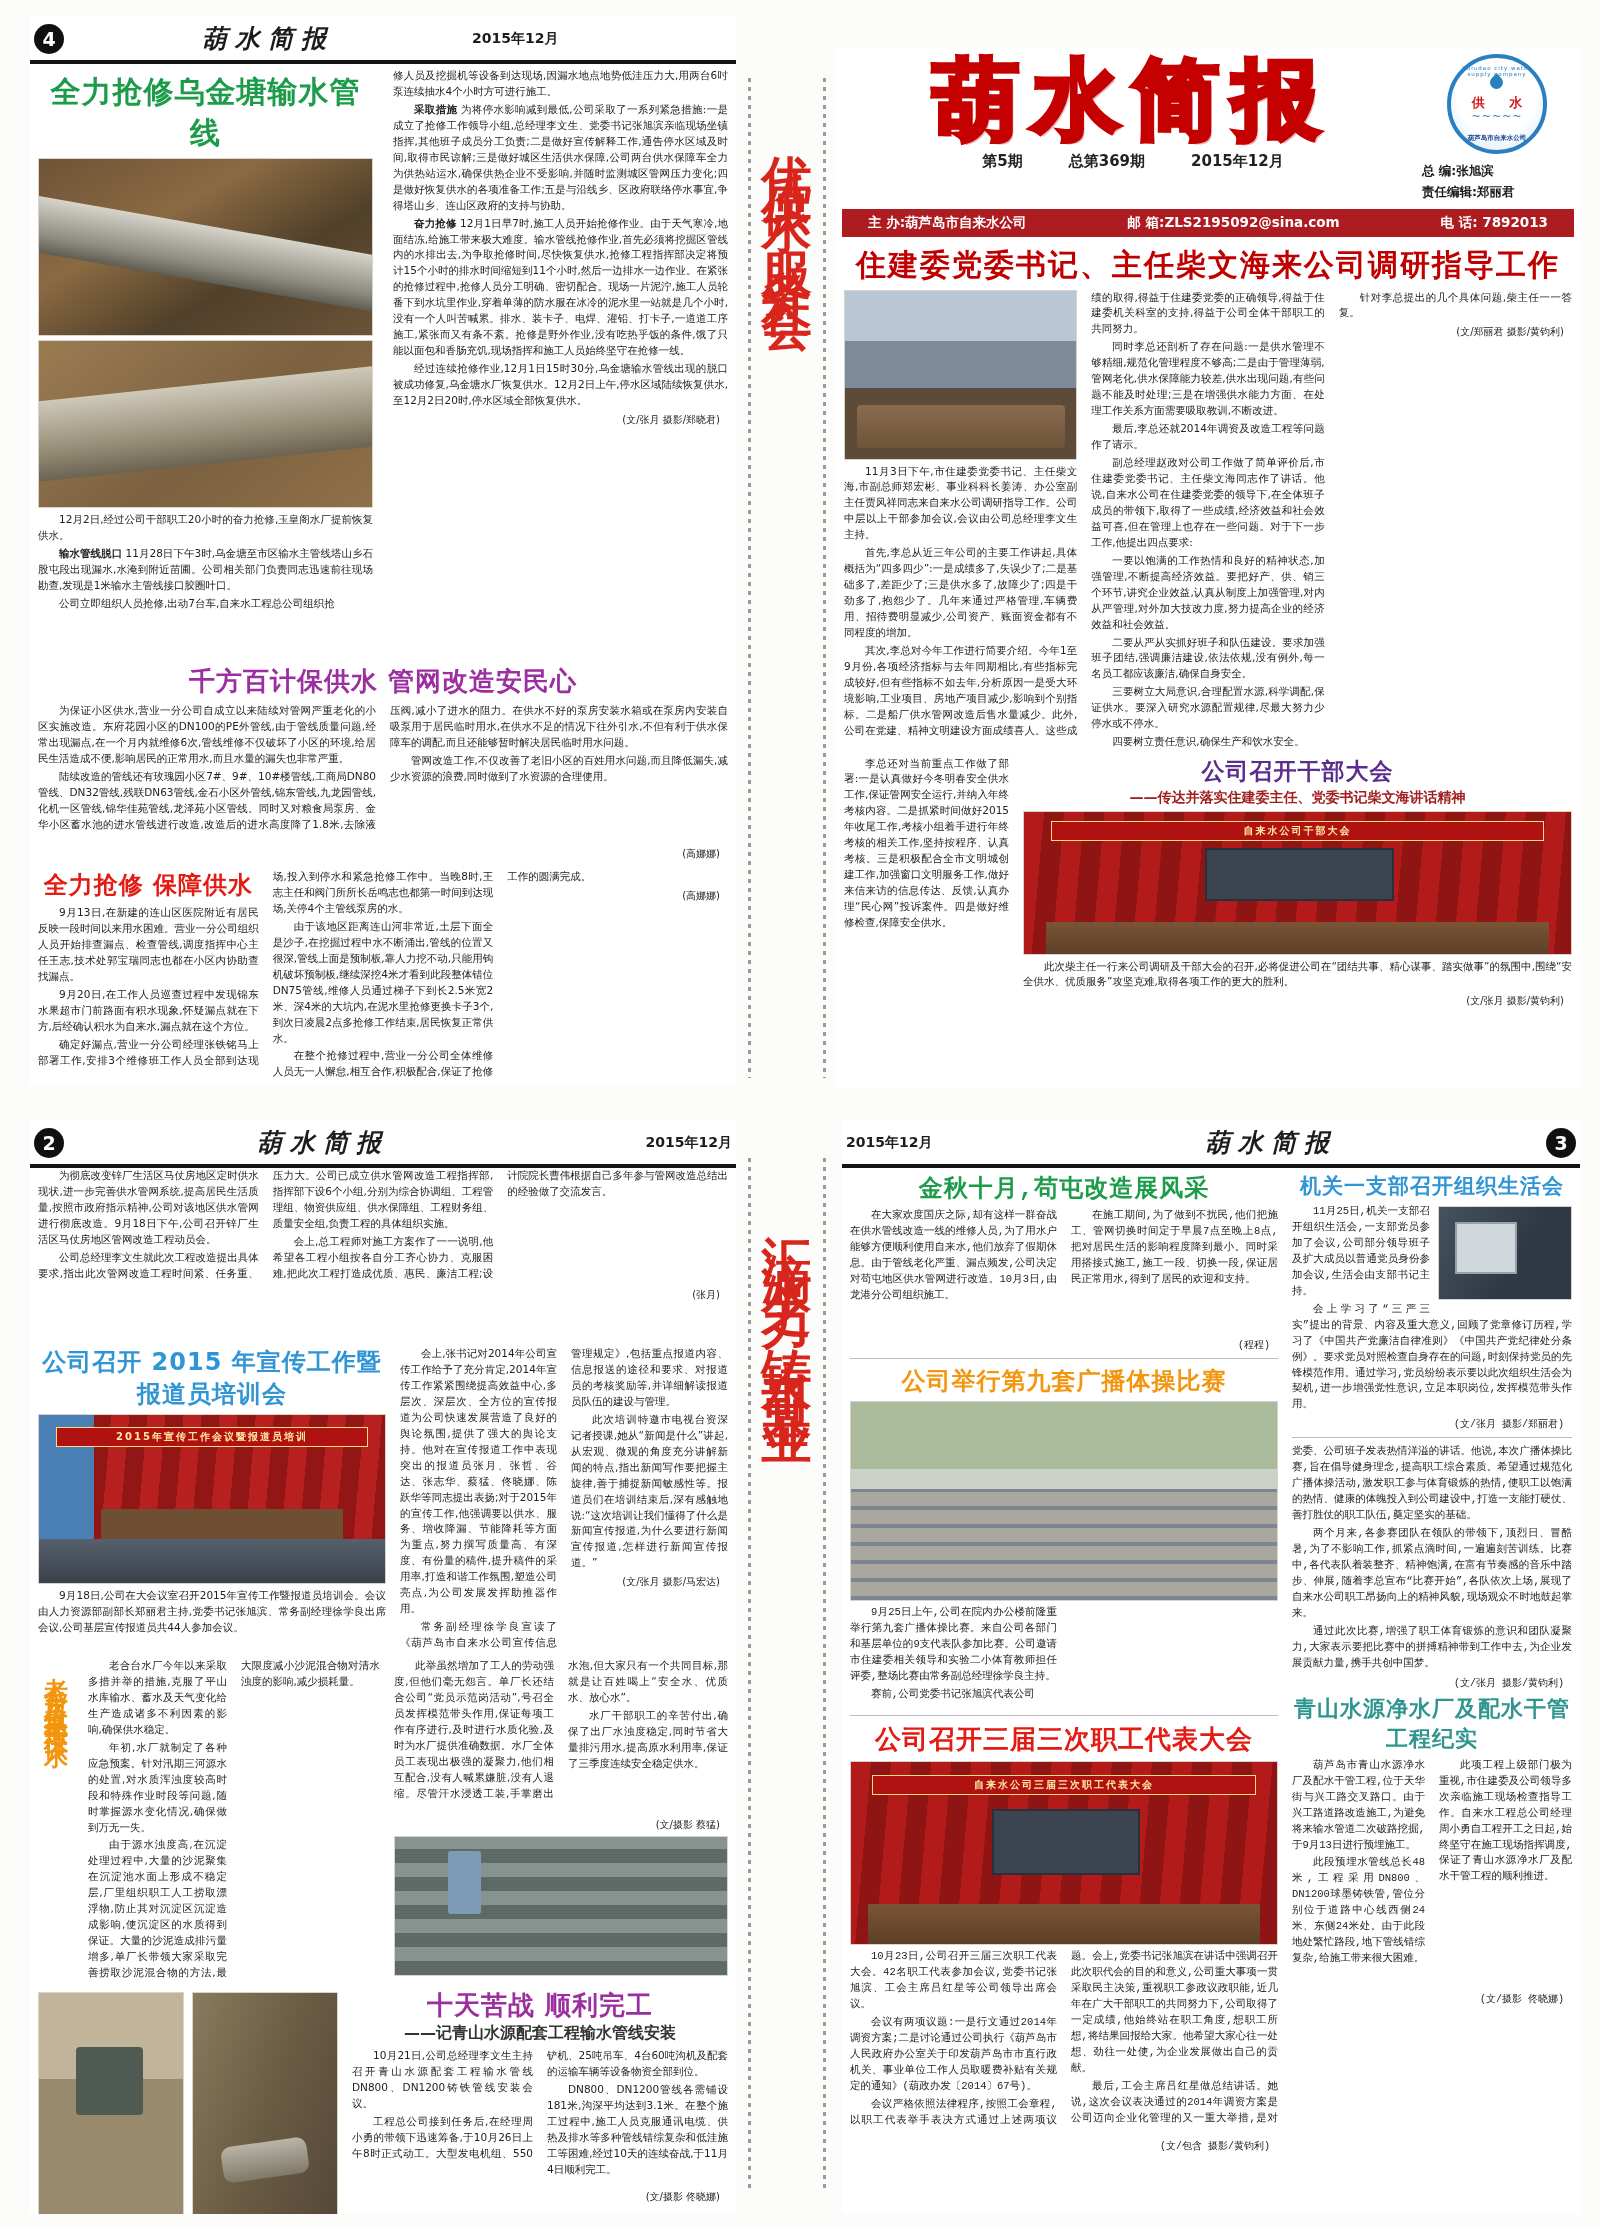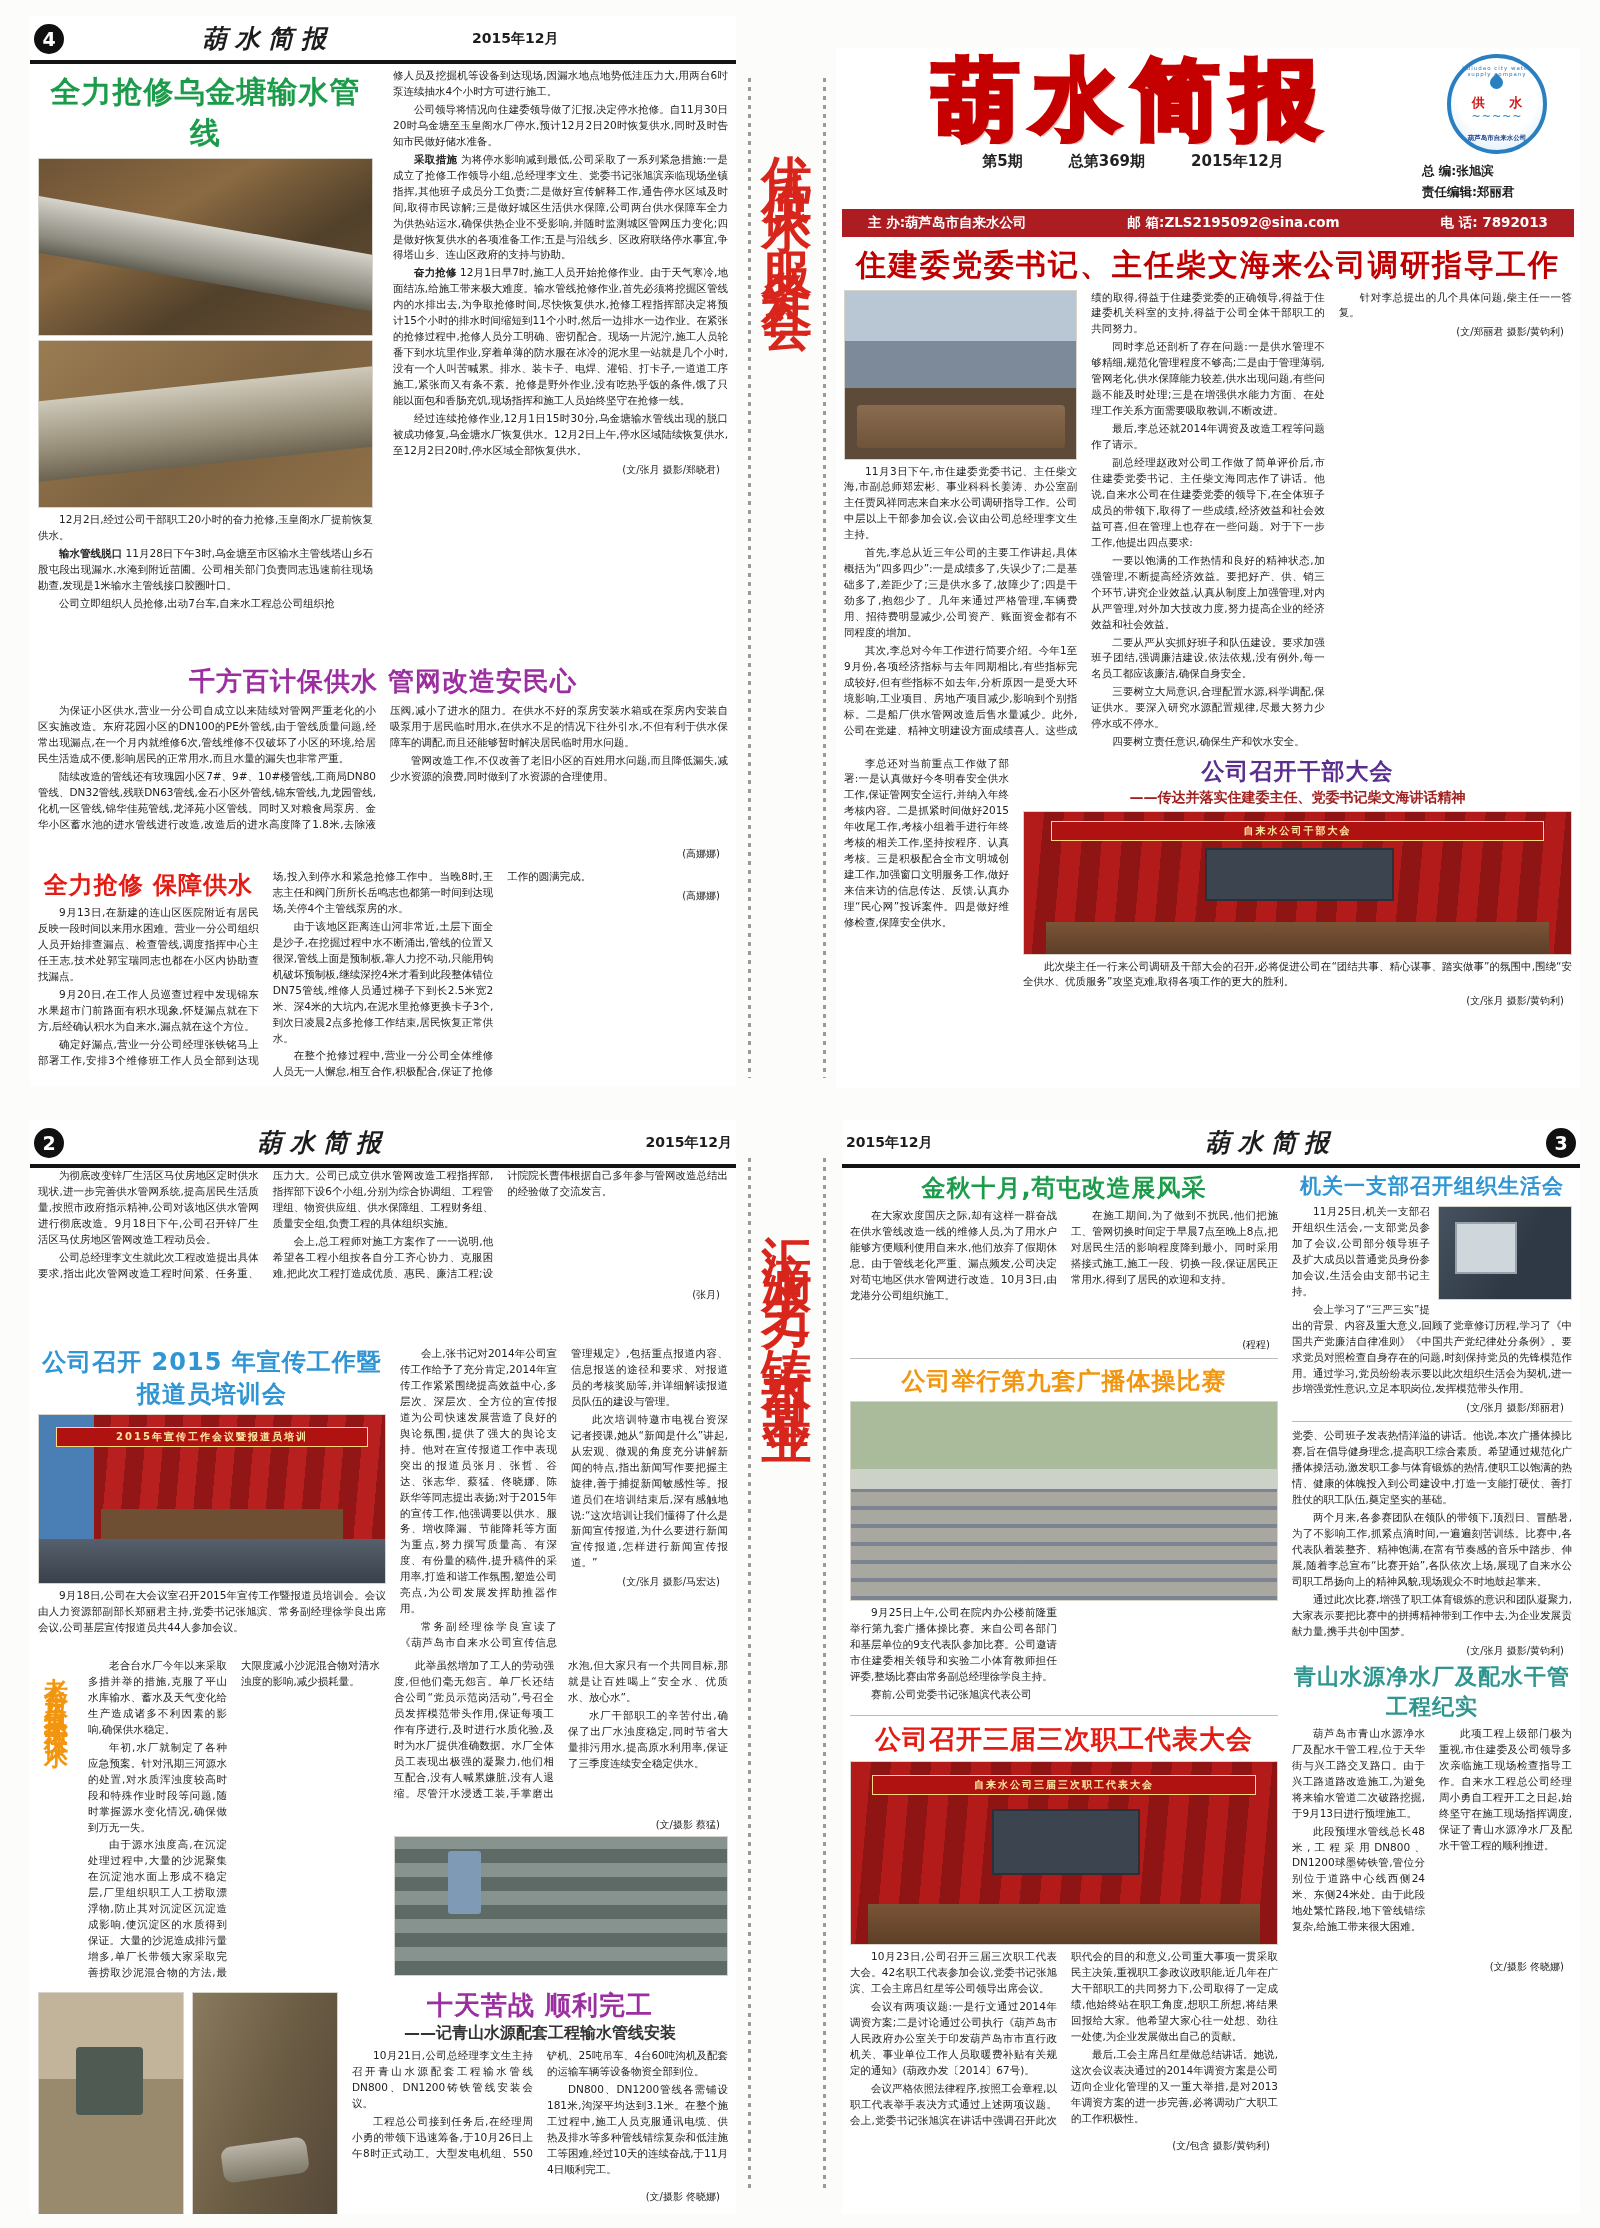--- a/index.html
+++ b/index.html
@@ -130,21 +130,20 @@
           </div>
         <div class="ph ph-pipe2" style="height:166px;">
             <i></i>
           </div>
         <p class="body">12月2日,经过公司干部职工20小时的奋力抢修,玉皇阁水厂提前恢复供水。</p>
         <p class="body"><b class="plead">输水管线脱口</b> <span>11月28日下午3时,乌金塘至市区输水主管线塔山乡石股屯段出现漏水,水淹到附近苗圃。公司相关部门负责同志迅速前往现场勘查,发现是1米输水主管线接口胶圈叶口。</span></p>
         <p class="body">公司立即组织人员抢修,出动7台车,自来水工程总公司组织抢</p>
       </div>
       <div style="flex:1;overflow:hidden;">
         <p class="body cont">修人员及挖掘机等设备到达现场,因漏水地点地势低洼压力大,用两台6吋泵连续抽水4个小时方可进行施工。</p>
-        <p class="body">公司领导将情况向住建委领导做了汇报,决定停水抢修。自11月30日20时乌金塘至玉皇阁水厂停水,预计12月2日20时恢复供水,同时及时告知市民做好储水准备。</p>
         <p class="body"><b class="plead">采取措施</b> <span>为将停水影响减到最低,公司采取了一系列紧急措施:一是成立了抢修工作领导小组,总经理李文生、党委书记张旭滨亲临现场坐镇指挥,其他班子成员分工负责;二是做好宣传解释工作,通告停水区域及时间,取得市民谅解;三是做好城区生活供水保障,公司两台供水保障车全力为供热站运水,确保供热企业不受影响,并随时监测城区管网压力变化;四是做好恢复供水的各项准备工作;五是与沿线乡、区政府联络停水事宜,争得塔山乡、连山区政府的支持与协助。</span></p>
         <p class="body"><b class="plead">奋力抢修</b> <span>12月1日早7时,施工人员开始抢修作业。由于天气寒冷,地面结冻,给施工带来极大难度。输水管线抢修作业,首先必须将挖掘区管线内的水排出去,为争取抢修时间,尽快恢复供水,抢修工程指挥部决定将预计15个小时的排水时间缩短到11个小时,然后一边排水一边作业。在紧张的抢修过程中,抢修人员分工明确、密切配合。现场一片泥泞,施工人员轮番下到水坑里作业,穿着单薄的防水服在冰冷的泥水里一站就是几个小时,没有一个人叫苦喊累。排水、装卡子、电焊、灌铅、打卡子,一道道工序施工,紧张而又有条不紊。抢修是野外作业,没有吃热乎饭的条件,饿了只能以面包和香肠充饥,现场指挥和施工人员始终坚守在抢修一线。</span></p>
         <p class="body">经过连续抢修作业,12月1日15时30分,乌金塘输水管线出现的脱口被成功修复,乌金塘水厂恢复供水。12月2日上午,停水区域陆续恢复供水,至12月2日20时,停水区域全部恢复供水。</p>
         <div class="byline">(文/张月 摄影/郑晓君)</div>
       </div>
     </div>
 
     <div class="sect" style="height:205px;">
       <h2 class="t-purple">千方百计保供水 管网改造安民心</h2>
       <div class="cols2" style="height:142px;overflow:hidden;">
@@ -322,21 +321,21 @@
     <div class="strip-inner">汇滴水之力 铸水司基业</div>
   </aside>
 
   <section class="page p3">
     <header class="phead">
       <div class="pdate left">2015年12月</div>
       <div class="pname">葫水简报</div>
       <div class="pnum" style="margin-left:auto;">3</div>
     </header>
 
-    <div class="sect row" style="height:1030px;margin-top:4px;">
+    <div class="sect row" style="height:1030px;margin-top:4px;font-family:Liberation Mono, monospace;">
 
       <div style="flex:0 0 428px;overflow:hidden;">
         <div>
           <h3 class="t-green2" style="margin-top:0;">金秋十月,苟屯改造展风采</h3>
           <div class="cols2" style="height:128px;overflow:hidden;">
             <p class="body">在大家欢度国庆之际,却有这样一群奋战在供水管线改造一线的维修人员,为了用水户能够方便顺利使用自来水,他们放弃了假期休息。由于管线老化严重、漏点频发,公司决定对苟屯地区供水管网进行改造。10月3日,由龙港分公司组织施工。</p>
             <p class="body">在施工期间,为了做到不扰民,他们把施工、管网切换时间定于早晨7点至晚上8点,把对居民生活的影响程度降到最小。同时采用搭接式施工,施工一段、切换一段,保证居民正常用水,得到了居民的欢迎和支持。</p>
           </div>
           <div class="byline">(程程)</div>
         </div>

